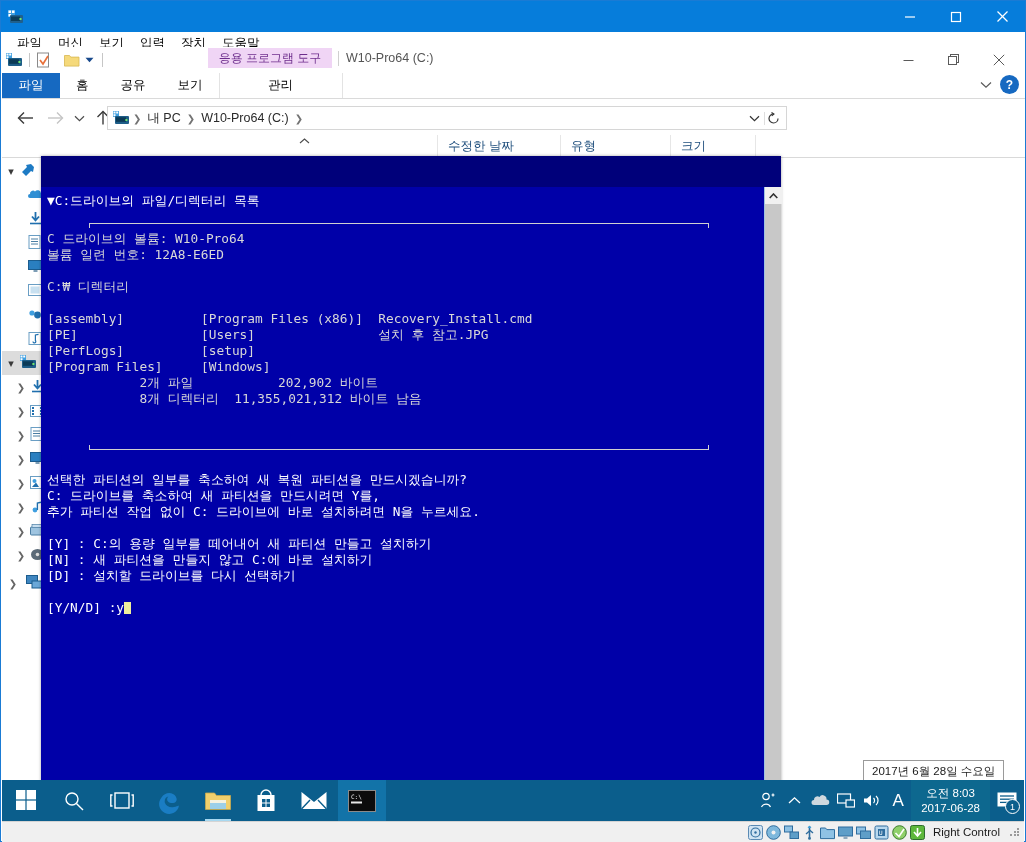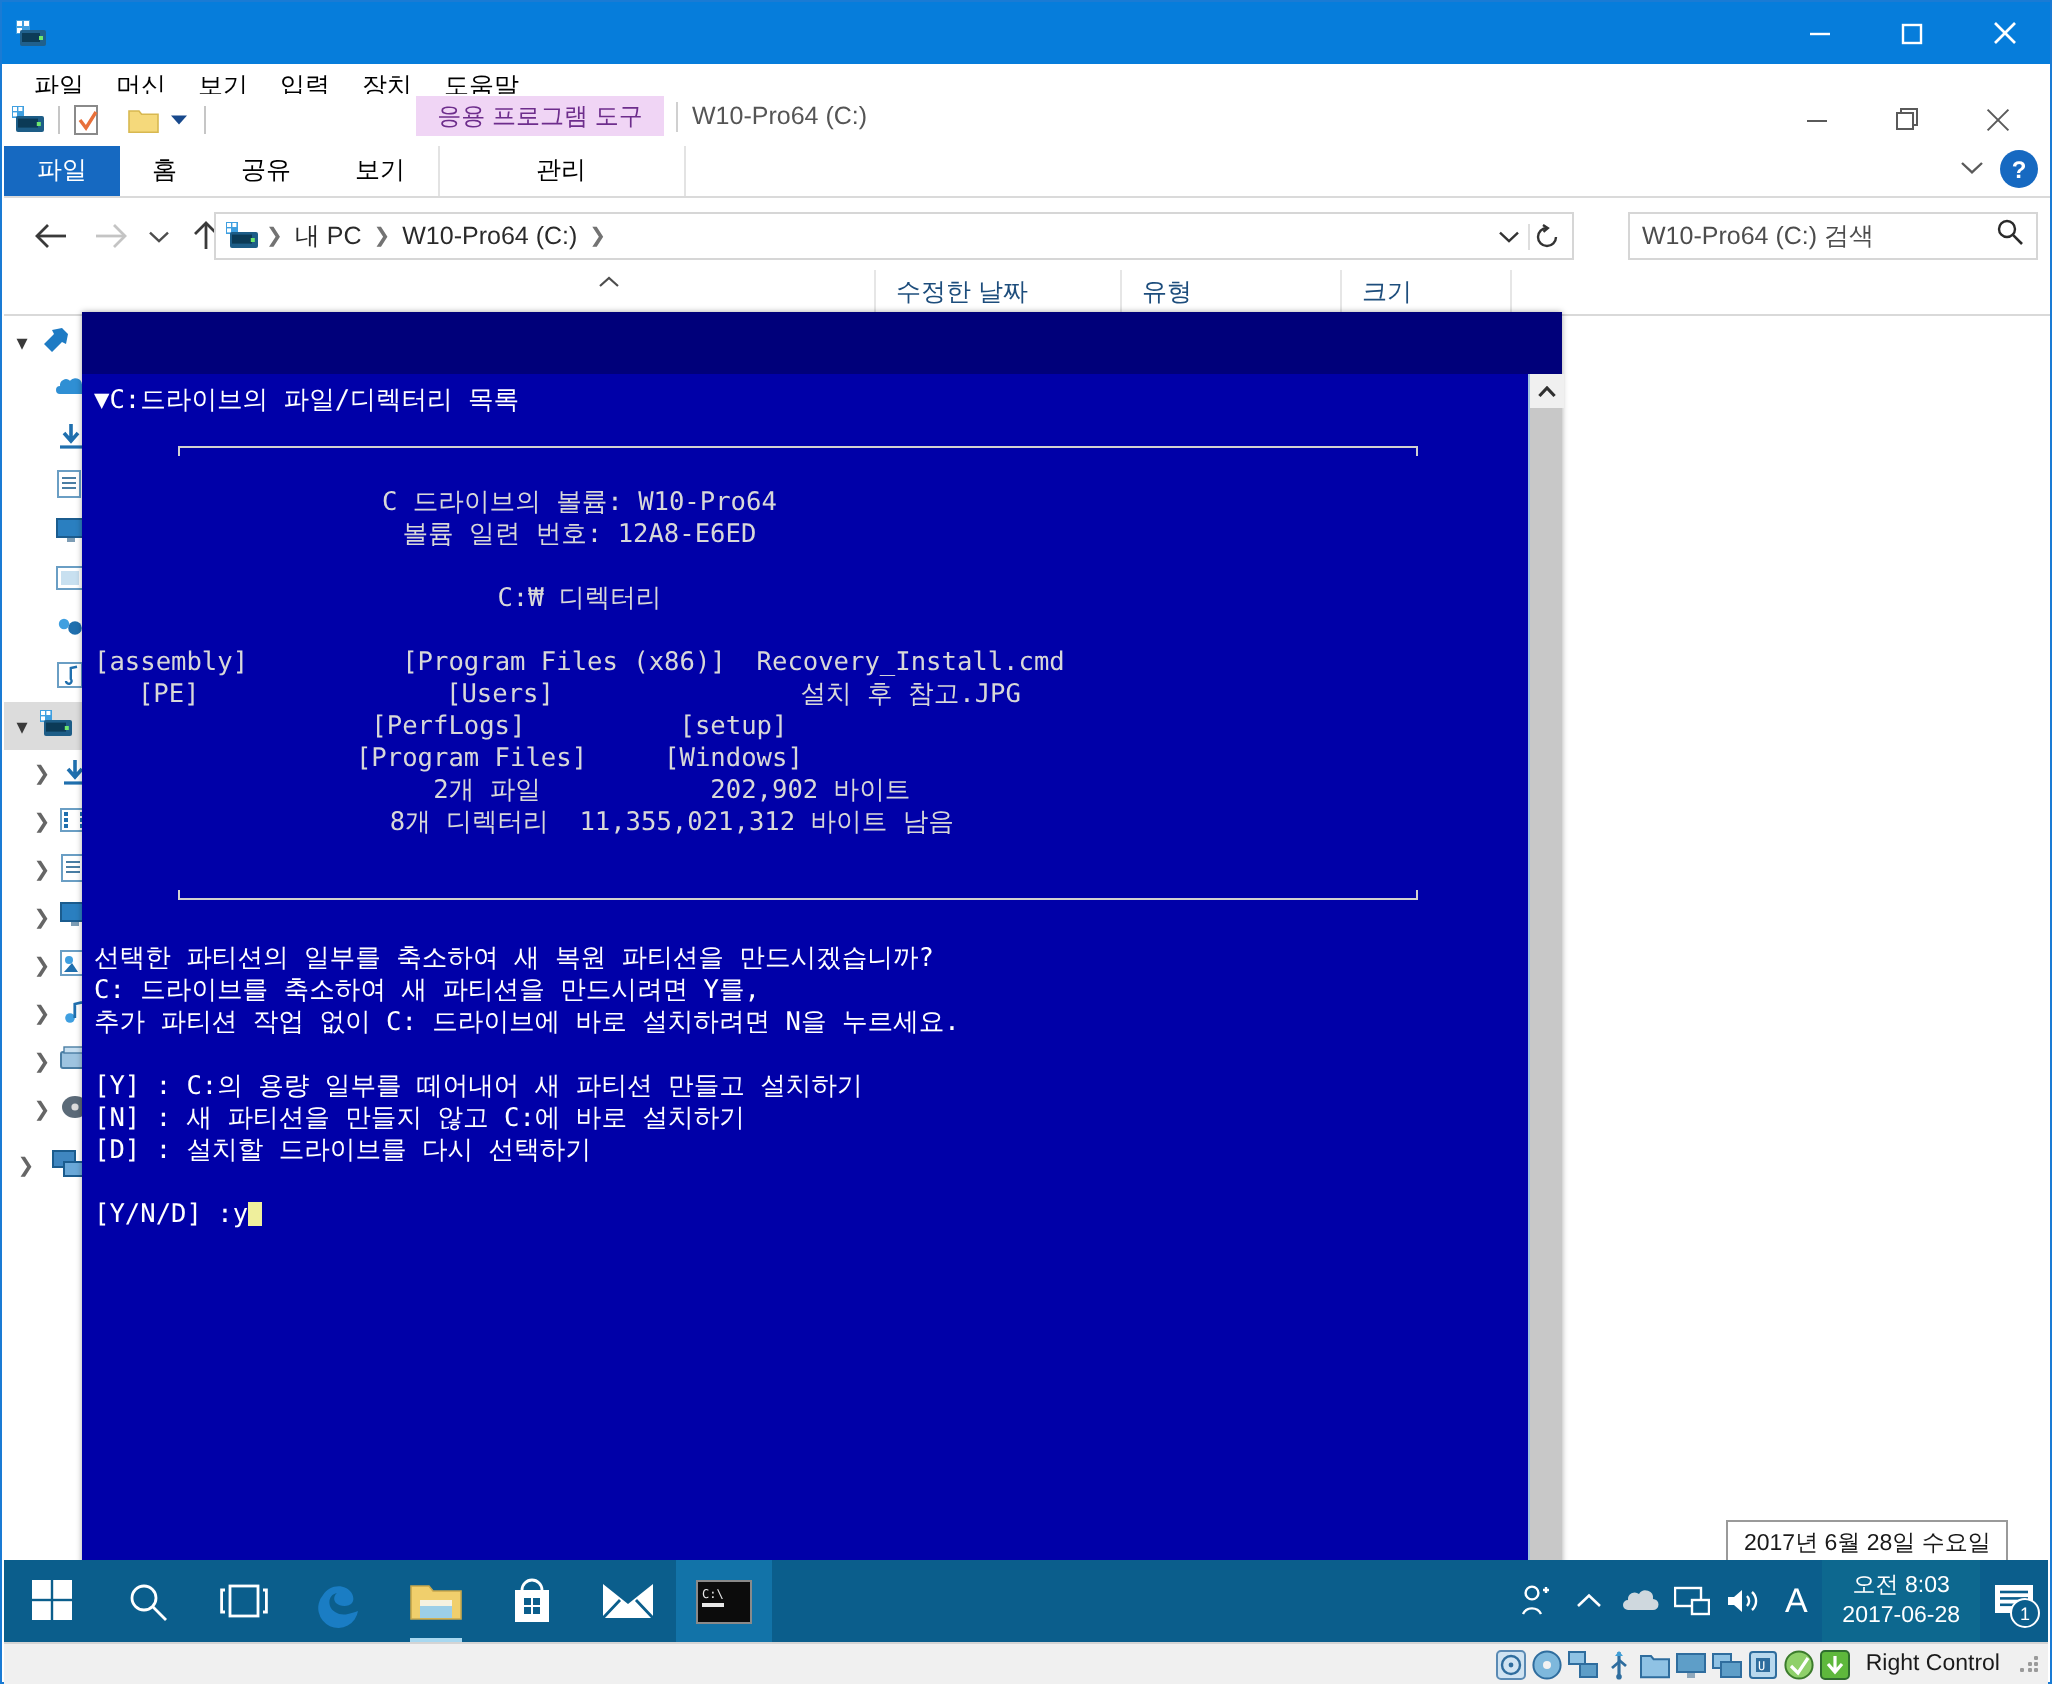--- a/index.html
+++ b/index.html
@@ -506,29 +506,20 @@
           </div>
           <div style="width:18px;border-left:1px solid #dedede;display:flex;justify-content:center;">
             <svg width="13" height="13" viewBox="0 0 13 13">
                 <path d="M11 6.5 A4.5 4.5 0 1 1 6.5 2 L6.5 2" fill="none" stroke="#333" stroke-width="1.2"></path>
                 <path d="M4.5 0.5 L6.9 2.1 L4.7 3.9" fill="none" stroke="#333" stroke-width="1.2"></path>
               </svg>
           </div>
         </div>
       </div>
 
-      <div class="searchbox">
-        <span class="ph">W10-Pro64 (C:) 검색</span>
-        <span>
-          <svg width="14" height="14" viewBox="0 0 14 14">
-              <circle cx="5.5" cy="5.5" r="4" fill="none" stroke="#2a2a2a" stroke-width="1.2"></circle>
-              <line x1="8.6" y1="8.6" x2="13" y2="13" stroke="#2a2a2a" stroke-width="1.3"></line>
-            </svg>
-        </span>
-      </div>
     </div>
 
     <div class="ex-colhdr">
       <div class="sortcaret" style="left:297px;">
         <svg width="11" height="6" viewBox="0 0 11 6">
             <path d="M1 5 L5.5 1 L10 5" fill="none" stroke="#4d4d4d" stroke-width="1.1"></path>
           </svg>
       </div>
       <div class="colh" style="left:435px;width:123px;">
         <span>수정한 날짜</span>
@@ -727,21 +718,21 @@
   <div class="con-win">
 
     <div class="con-body">
 
       <div class="hl-line" style="top:6px;">▼C:드라이브의 파일/디렉터리 목록</div>
 
       <div class="con-box-top" style="top:36px;"></div>
       <div class="con-box-tick" style="left:48px;top:36px;"></div>
       <div class="con-box-tick" style="left:667px;top:36px;"></div>
 
-      <div class="con-text" style="top:57px;text-align:center;"><span>C 드라이브의 볼륨: W10-Pro64</span>
+      <div class="con-text" style="top:44px;"><span>C 드라이브의 볼륨: W10-Pro64</span>
 <span>볼륨 일련 번호: 12A8-E6ED</span>
 <span></span>
 <span>C:₩ 디렉터리</span>
 <span></span>
 <span>[assembly]          [Program Files (x86)]  Recovery_Install.cmd</span>
 <span>[PE]                [Users]                설치 후 참고.JPG</span>
 <span>[PerfLogs]          [setup]</span>
 <span>[Program Files]     [Windows]</span>
 <span>            2개 파일           202,902 바이트</span>
 <span>            8개 디렉터리  11,355,021,312 바이트 남음</span></div>

